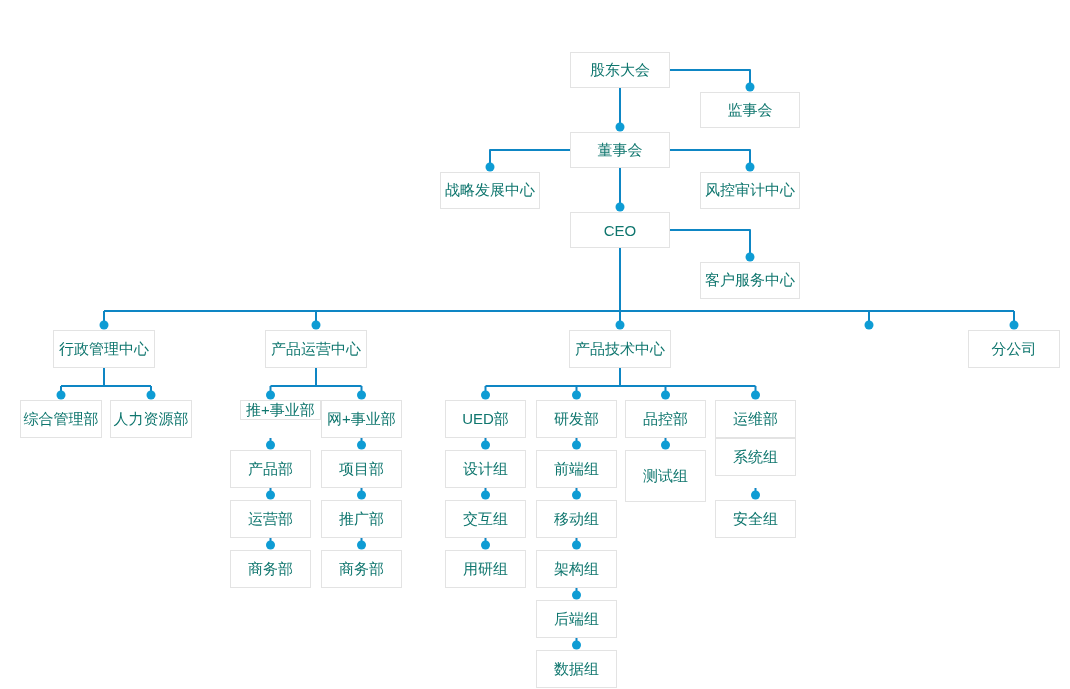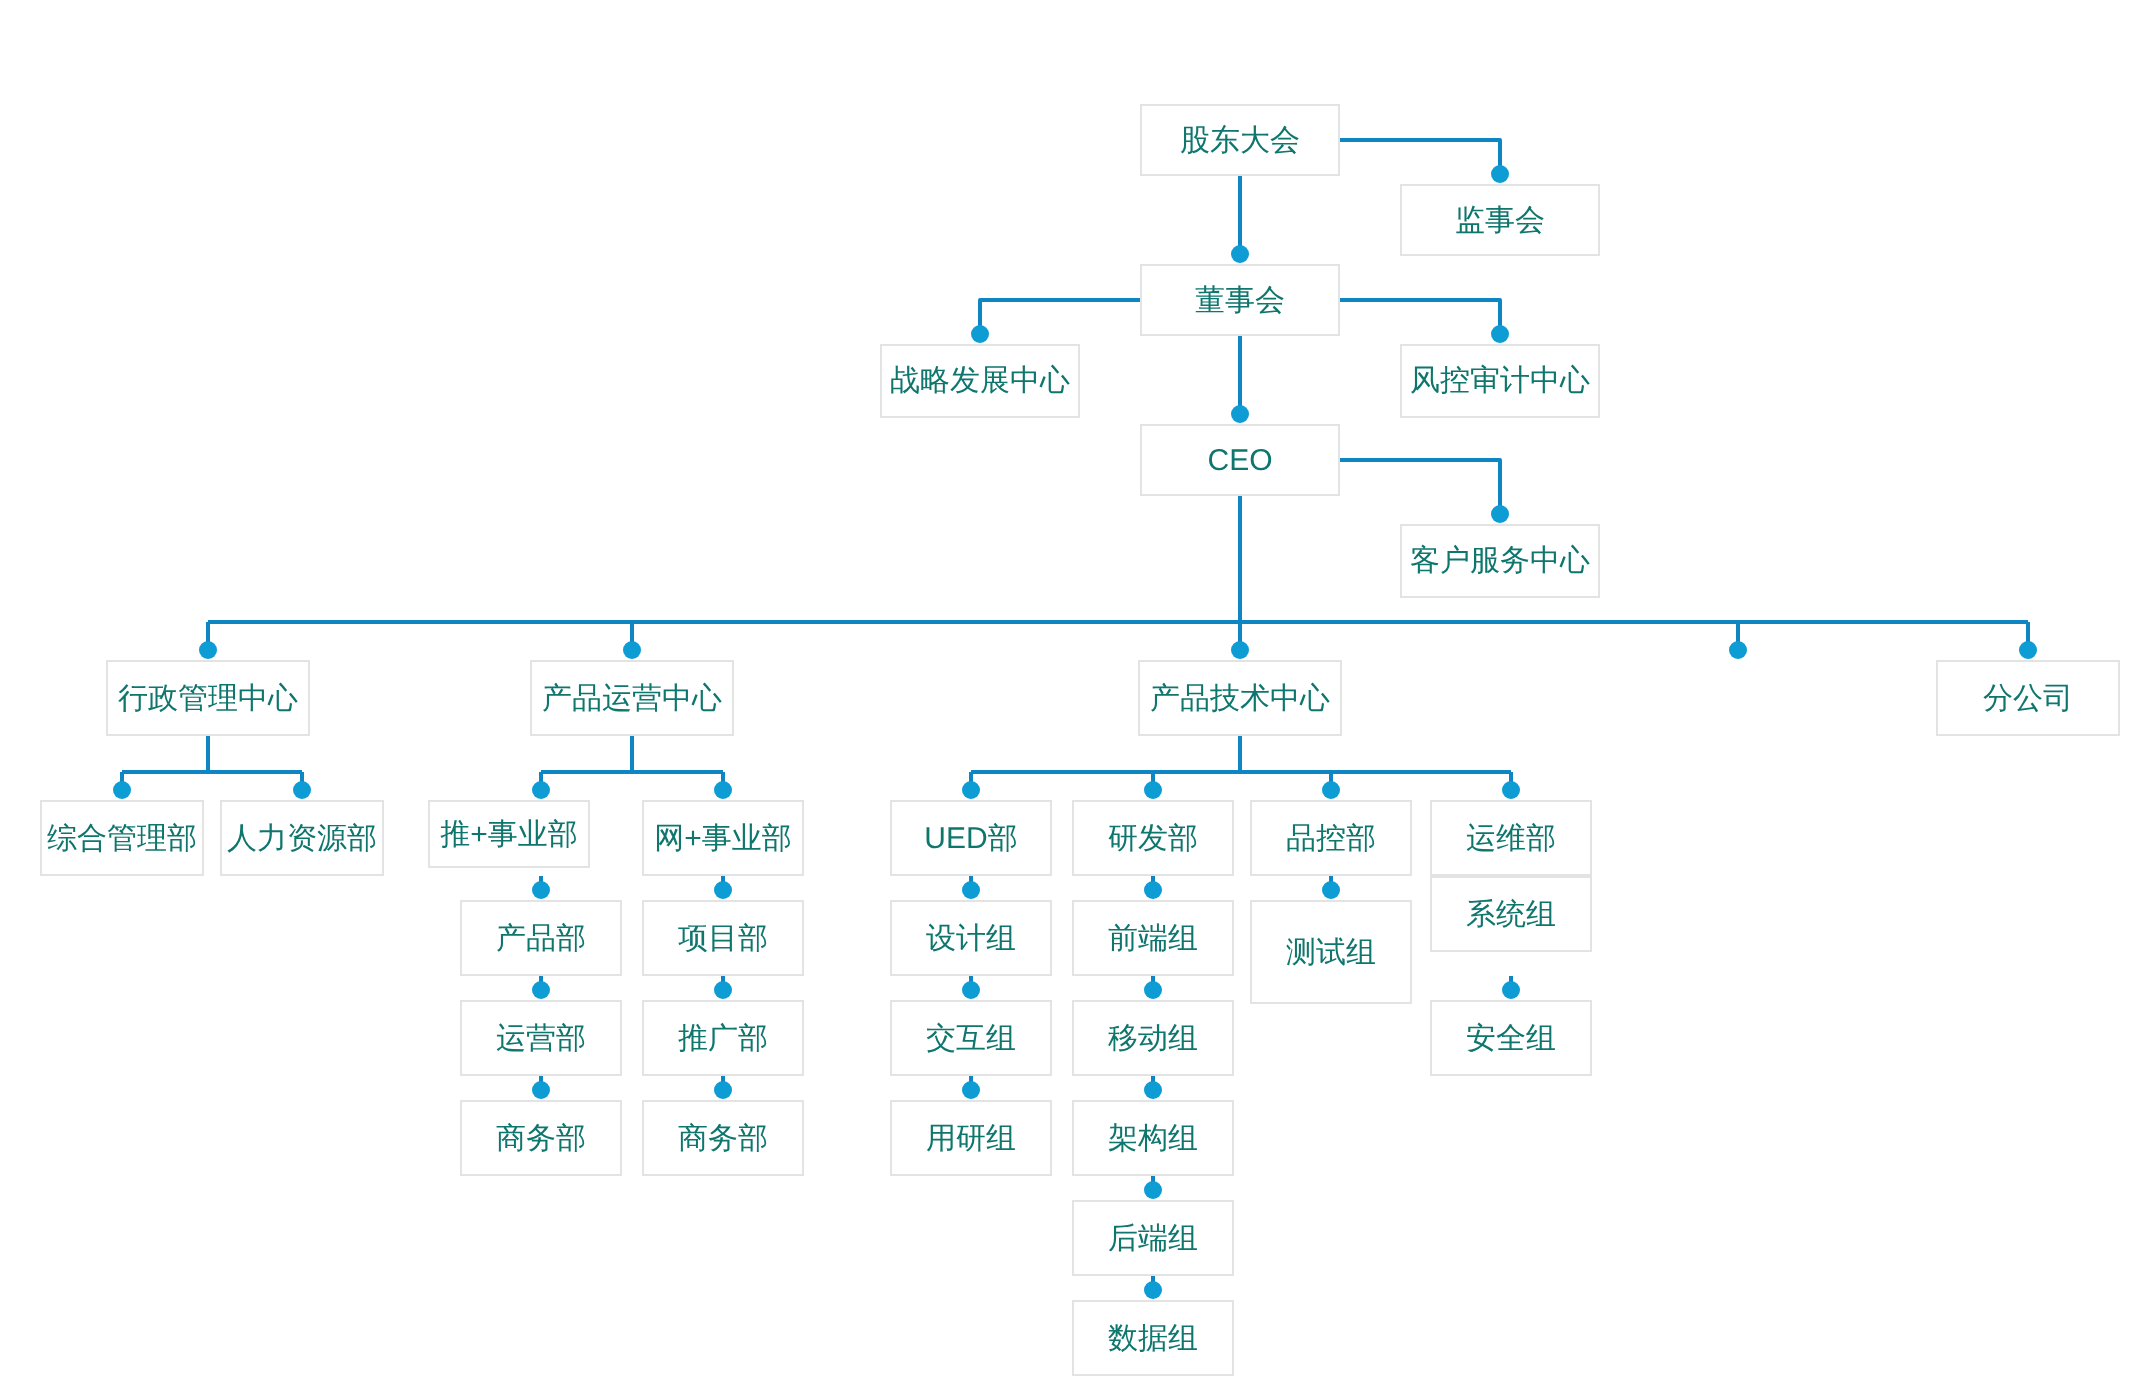--- a/index.html
+++ b/index.html
@@ -109,21 +109,21 @@
   <div class="node" style="left:700px;top:262px;width:100px;height:37px">客户服务中心</div>
 
   <div class="node" style="left:53px;top:330px;width:102px;height:38px">行政管理中心</div>
   <div class="node" style="left:265px;top:330px;width:102px;height:38px">产品运营中心</div>
   <div class="node" style="left:569px;top:330px;width:102px;height:38px">产品技术中心</div>
   <div class="node" style="left:968px;top:330px;width:92px;height:38px">分公司</div>
 
   <div class="node" style="left:20px;top:400px;width:82px;height:38px">综合管理部</div>
   <div class="node" style="left:110px;top:400px;width:82px;height:38px">人力资源部</div>
 
-  <div class="node" style="left:214px;top:400px;width:81px;height:34px">推+事业部</div>
+  <div class="node" style="left:240px;top:400px;width:81px;height:20px">推+事业部</div>
   <div class="node" style="left:230px;top:450px;width:81px;height:38px">产品部</div>
   <div class="node" style="left:230px;top:500px;width:81px;height:38px">运营部</div>
   <div class="node" style="left:230px;top:550px;width:81px;height:38px">商务部</div>
 
   <div class="node" style="left:321px;top:400px;width:81px;height:38px">网+事业部</div>
   <div class="node" style="left:321px;top:450px;width:81px;height:38px">项目部</div>
   <div class="node" style="left:321px;top:500px;width:81px;height:38px">推广部</div>
   <div class="node" style="left:321px;top:550px;width:81px;height:38px">商务部</div>
 
   <div class="node" style="left:445px;top:400px;width:81px;height:38px">UED部</div>

